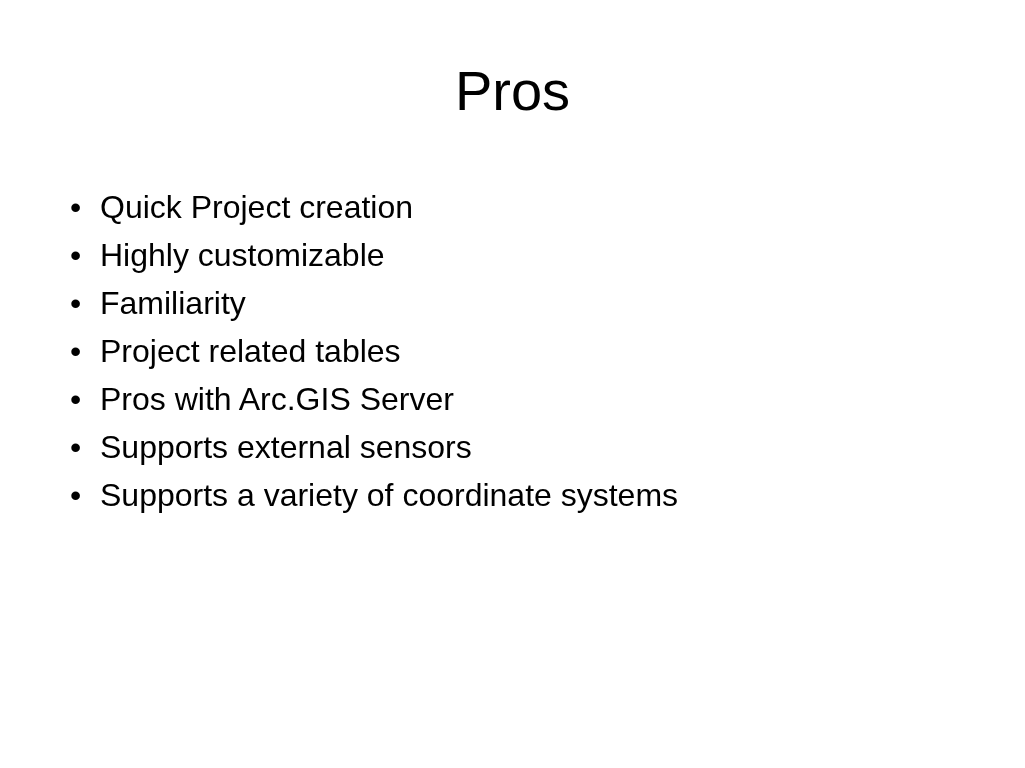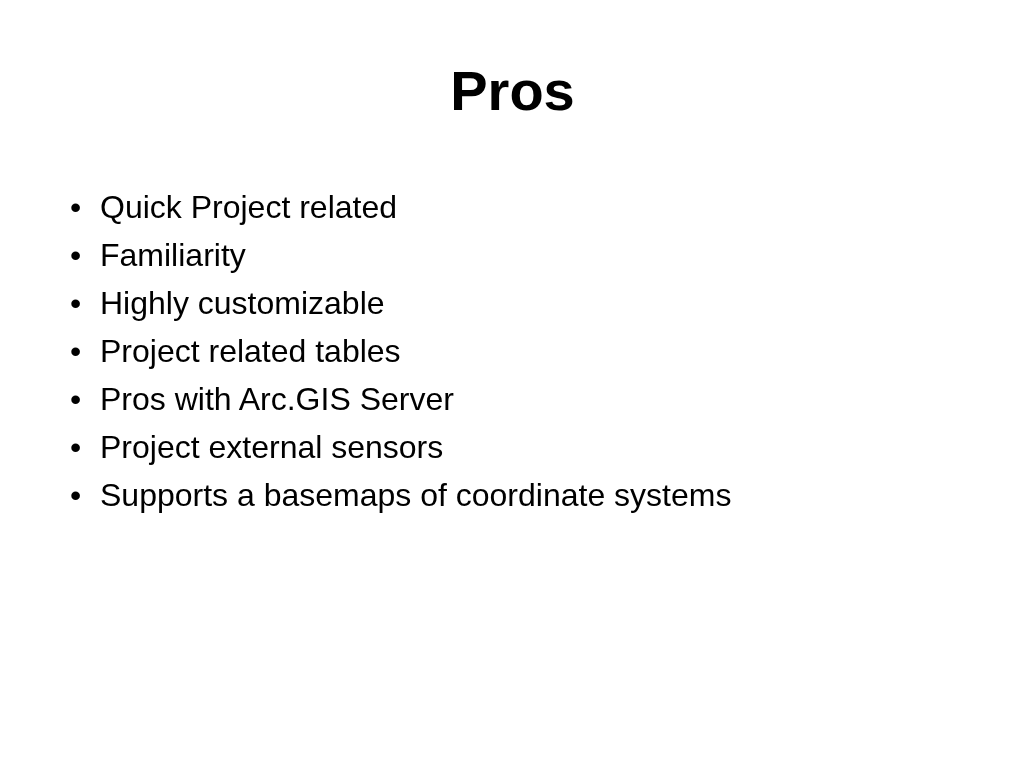--- a/index.html
+++ b/index.html
@@ -13,21 +13,21 @@
     }
     .slide-container {
       width: 100%;
       height: 100%;
       position: relative;
       box-sizing: border-box;
     }
     .slide-title {
       text-align: center;
       font-size: 56px;
-      font-weight: bold;
+      font-weight: normal;
       margin: 0;
       padding-top: 58px;
       padding-bottom: 40px;
     }
     .bullet-list {
       list-style: none;
       margin: 0;
       padding: 0;
       padding-left: 70px;
       padding-top: 20px;
@@ -45,21 +45,21 @@
       left: 0;
       font-size: 32px;
     }
   </style>
 </head>
 <body>
 
 <div class="slide-container">
   <h1 class="slide-title">Pros</h1>
   <ul class="bullet-list">
-    <li class="bullet-item">Quick Project related</li>
+    <li class="bullet-item">Quick Project creation</li>
+    <li class="bullet-item">Highly customizable</li>
     <li class="bullet-item">Familiarity</li>
-    <li class="bullet-item">Highly customizable</li>
     <li class="bullet-item">Project related tables</li>
     <li class="bullet-item">Pros with Arc.GIS Server</li>
-    <li class="bullet-item">Project external sensors</li>
-    <li class="bullet-item">Supports a basemaps of coordinate systems</li>
+    <li class="bullet-item">Supports external sensors</li>
+    <li class="bullet-item">Supports a variety of coordinate systems</li>
   </ul>
 </div>
 
 </body></html>

